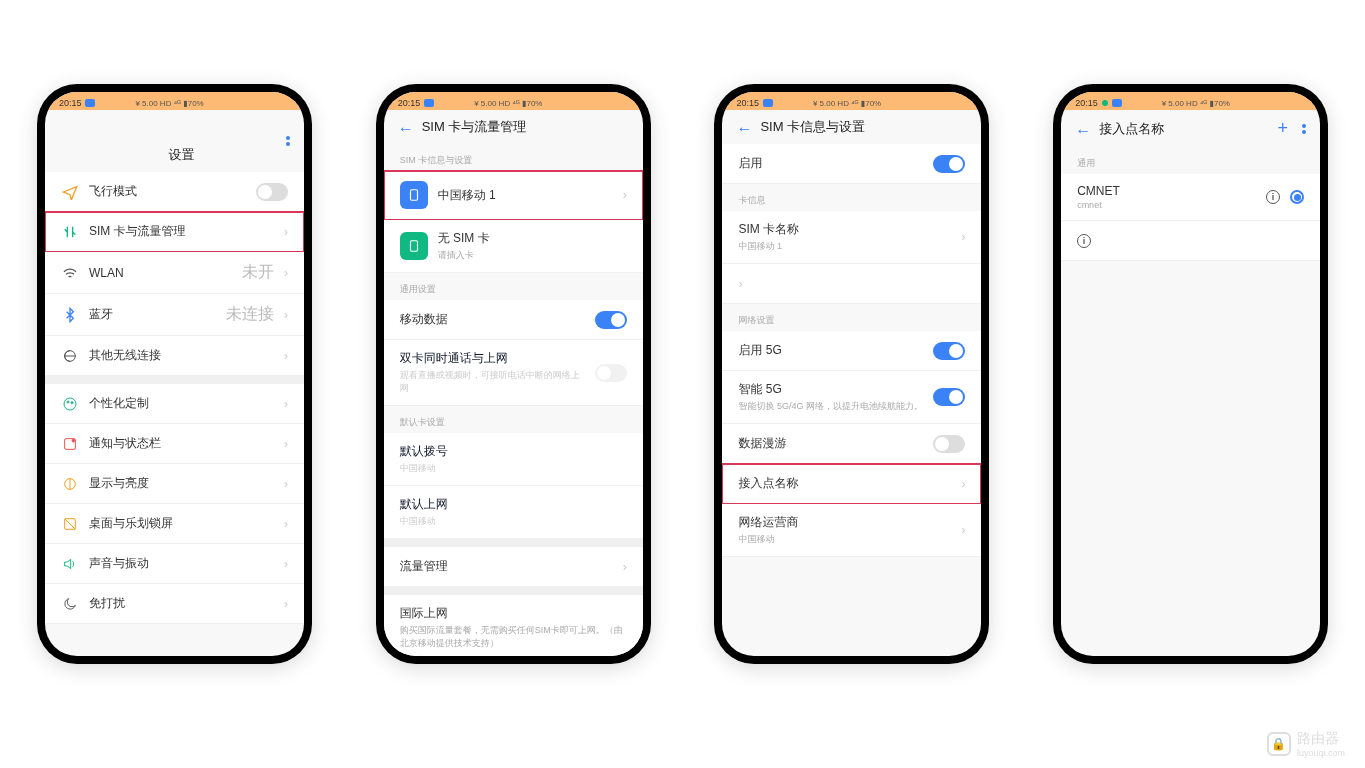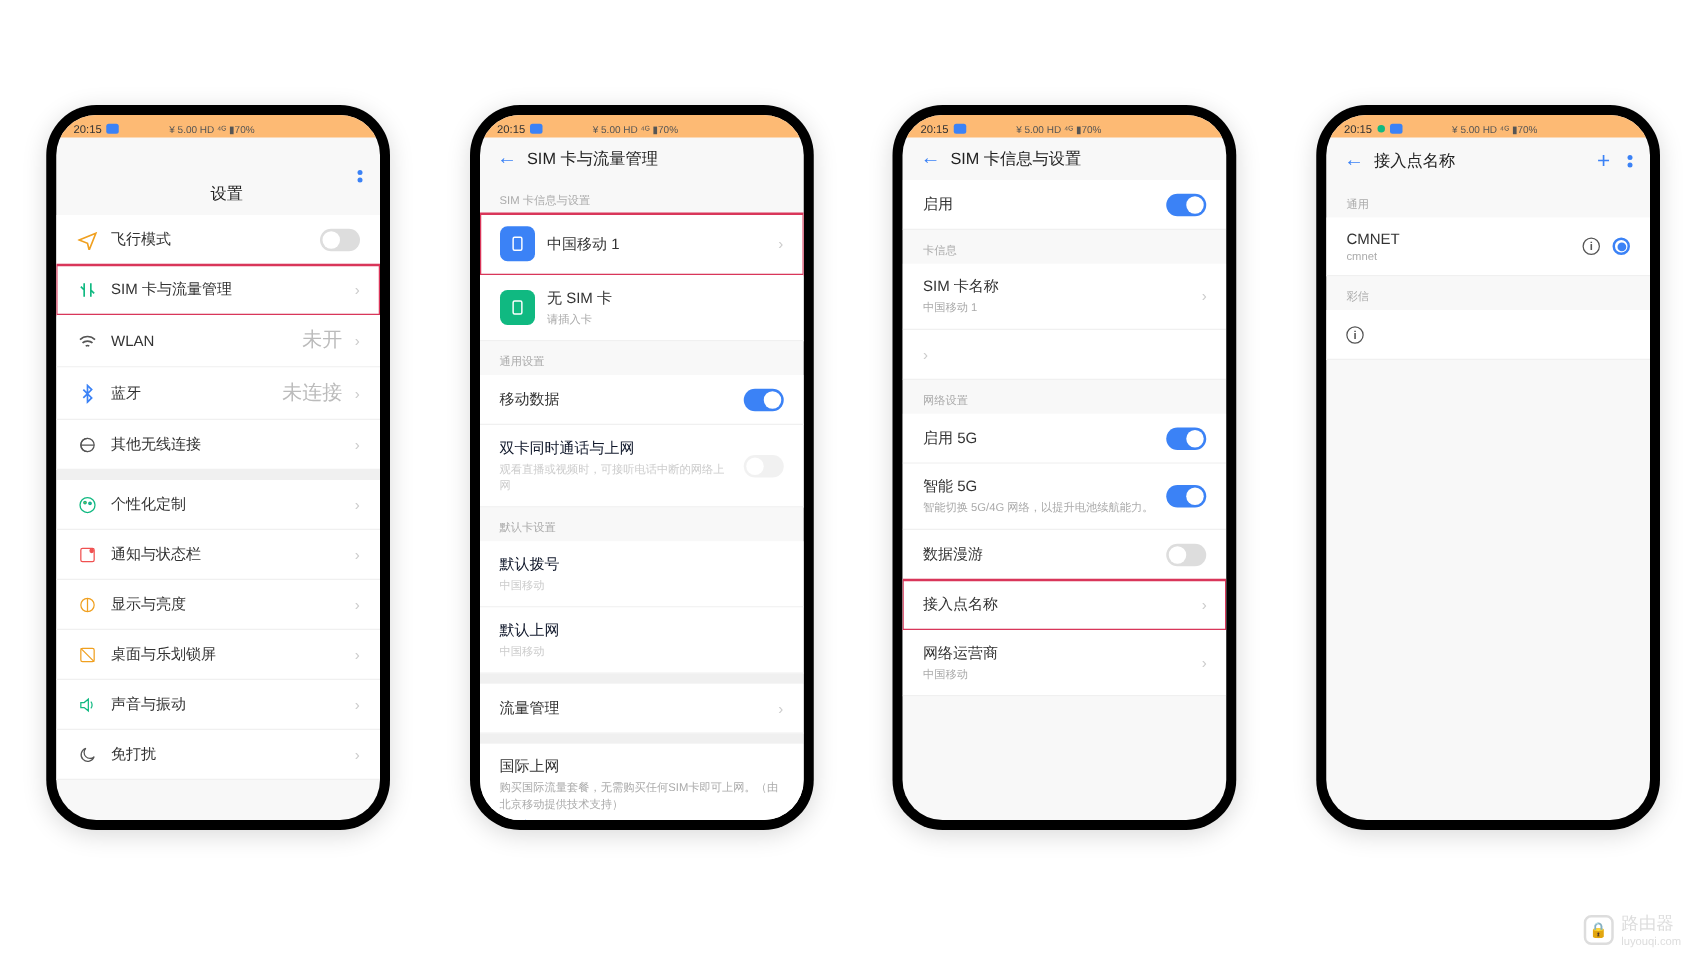--- a/index.html
+++ b/index.html
@@ -457,21 +457,20 @@
       <div class="content">
         <div class="section-label">通用</div>
         <div class="row">
           <div class="label">
               <div class="main">CMNET</div>
               <div class="sub">cmnet</div>
             </div>
           <div class="info-ico">i</div>
           <div class="radio on"></div>
         </div>
-        <div class="section-label">彩信</div>
         <div class="row">
           <div class="info-ico">i</div>
         </div>
       </div>
     </div>
   </div>
 
 </div>
 
 <div class="watermark">

